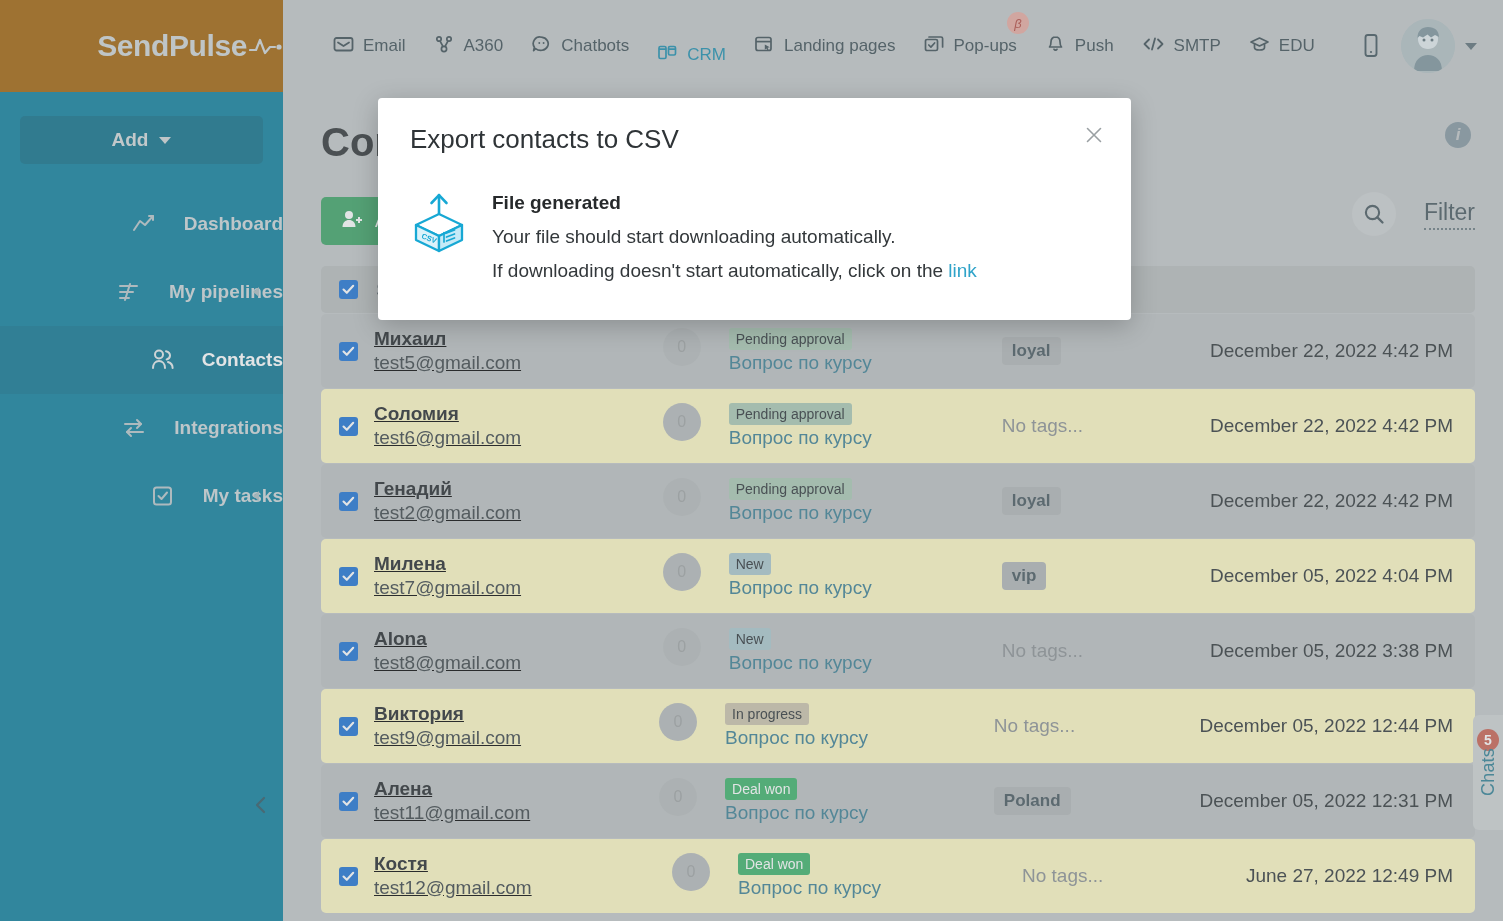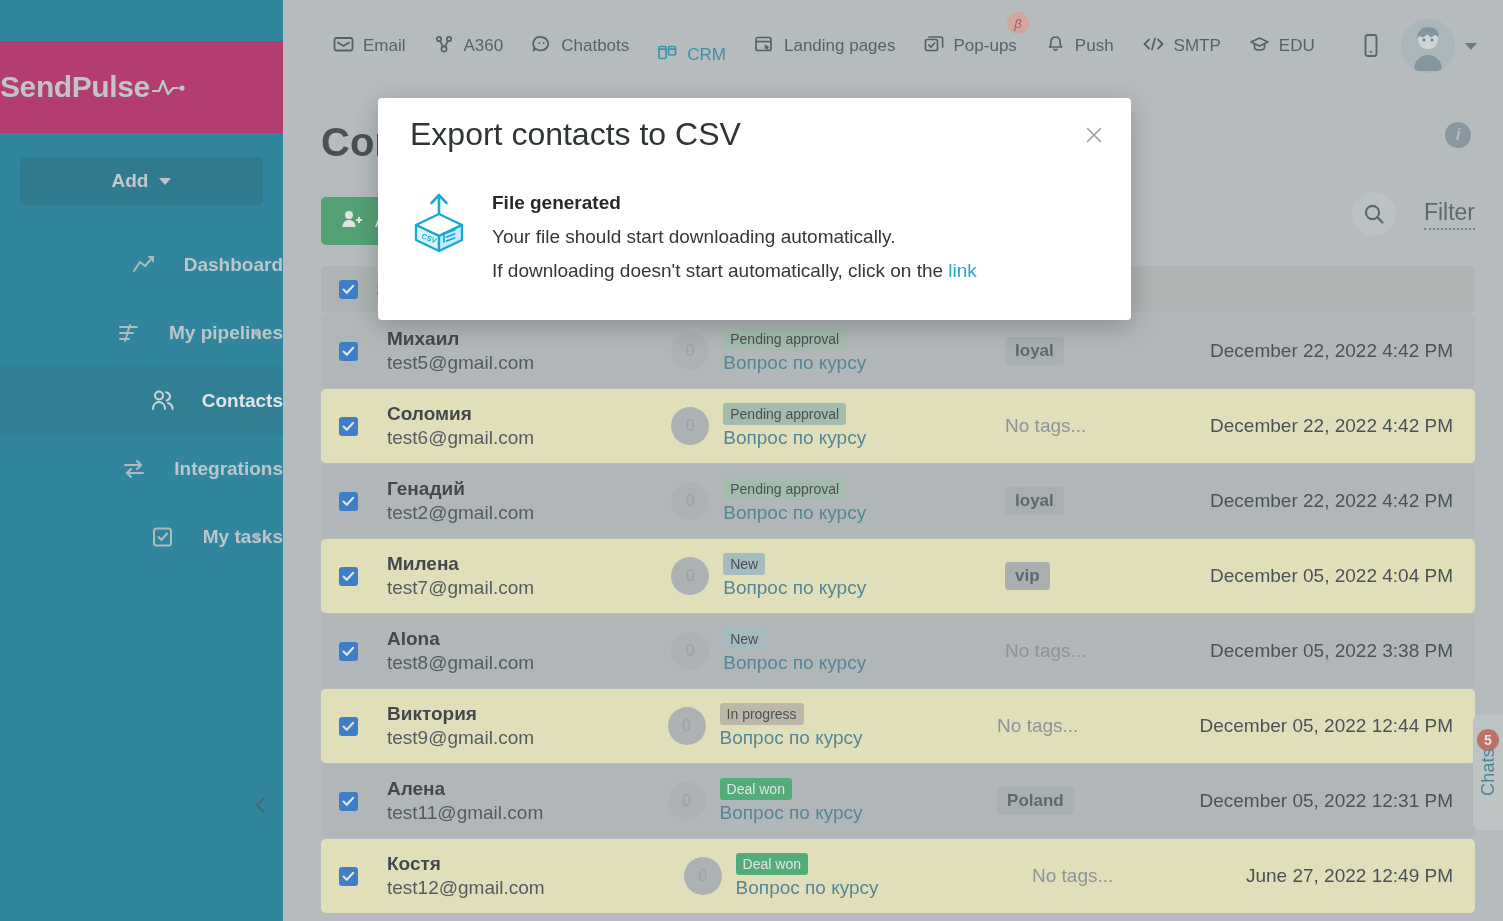--- a/index.html
+++ b/index.html
@@ -14,22 +14,22 @@
 
   
   .sidebar {
     position: absolute; left: 0; top: 0;
     width: 283px; height: 921px;
     background: #0a7d9c;
     z-index: 5;
   }
   .sidebar-logo {
     height: 92px;
-    background: #be185d;
-    display: flex; align-items: center; justify-content: flex-start; margin-top: 41px;
+    background: #a16207;
+    display: flex; align-items: center; justify-content: flex-end;
   }
   .logo-text {
     font-size: 30px; font-weight: bold; color: #cfd5d6;
     letter-spacing: -0.4px;
     display: flex; align-items: center;
   }
   .logo-pulse { margin-left: 2px; display: inline-flex; align-items: center; }
 
   .add-btn {
     margin: 24px 20px 0 20px;
@@ -200,25 +200,25 @@
   .row.alt { background: #fef9c3; }
 
   .cb {
     width: 19px; height: 19px; border-radius: 3px;
     background: #1d72d4; flex: none;
     display: flex; align-items: center; justify-content: center;
     cursor: pointer;
   }
   .cb svg { display: block; }
 
-  .cell-name { width: 298px; margin-left: 29px; }
+  .cell-name { width: 298px; margin-left: 16px; text-decoration: underline; }
   .contact-name { font-size: 19px; font-weight: bold; color: #23282b; line-height: 1.25; }
   .contact-email { font-size: 19px; color: #3b4347; line-height: 1.3; }
 
-  .cell-deal { width: 350px; display: flex; align-items: center; gap: 14px; }
+  .cell-deal { width: 350px; display: flex; align-items: flex-start; gap: 28px; }
   .deal-avatar {
     width: 38px; height: 38px; border-radius: 50%;
     background: #b5b9ba; color: #9ea2a3;
     font-size: 16px;
     display: flex; align-items: center; justify-content: center;
     flex: none;
   }
   .deal-info { display: flex; flex-direction: column; gap: 2px; }
   .stage-badge {
     align-self: flex-start;
@@ -270,22 +270,22 @@
   }
   .modal {
     position: absolute; left: 378px; top: 98px;
     width: 753px; height: 222px;
     background: #ffffff;
     border-radius: 4px;
     box-shadow: 0 6px 26px rgba(0,0,0,0.22);
     z-index: 21;
   }
   .modal-title {
-    position: absolute; left: 32px; top: 18px;
-    font-size: 32px; color: #2f3437;
+    position: absolute; left: 32px; top: 26px;
+    font-size: 26px; color: #2f3437;
   }
   .modal-close {
     position: absolute; right: 24px; top: 24px;
     width: 26px; height: 26px;
     display: flex; align-items: center; justify-content: center;
     cursor: pointer;
   }
   .modal-body {
     position: absolute; left: 32px; top: 92px;
     right: 30px;

